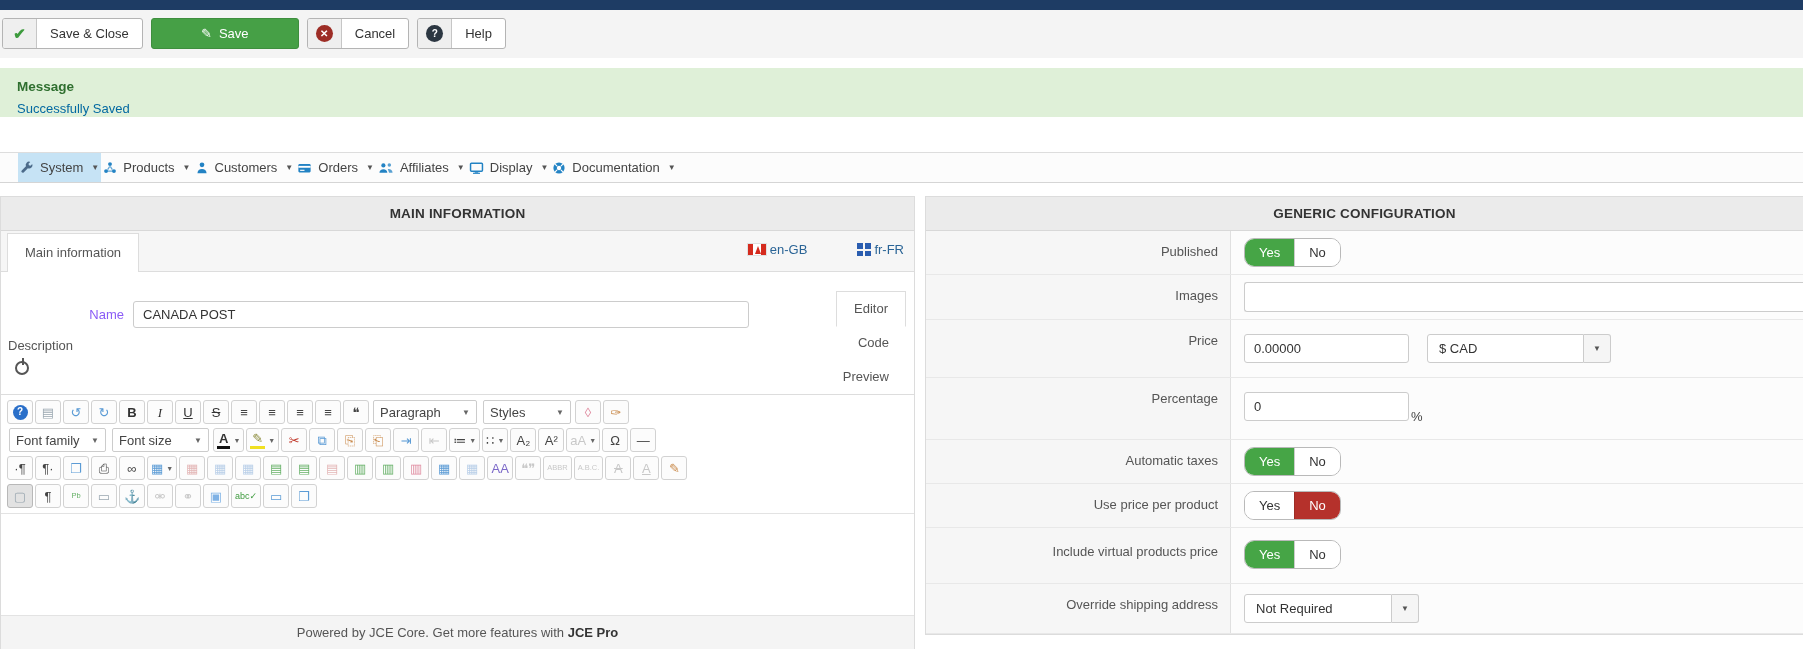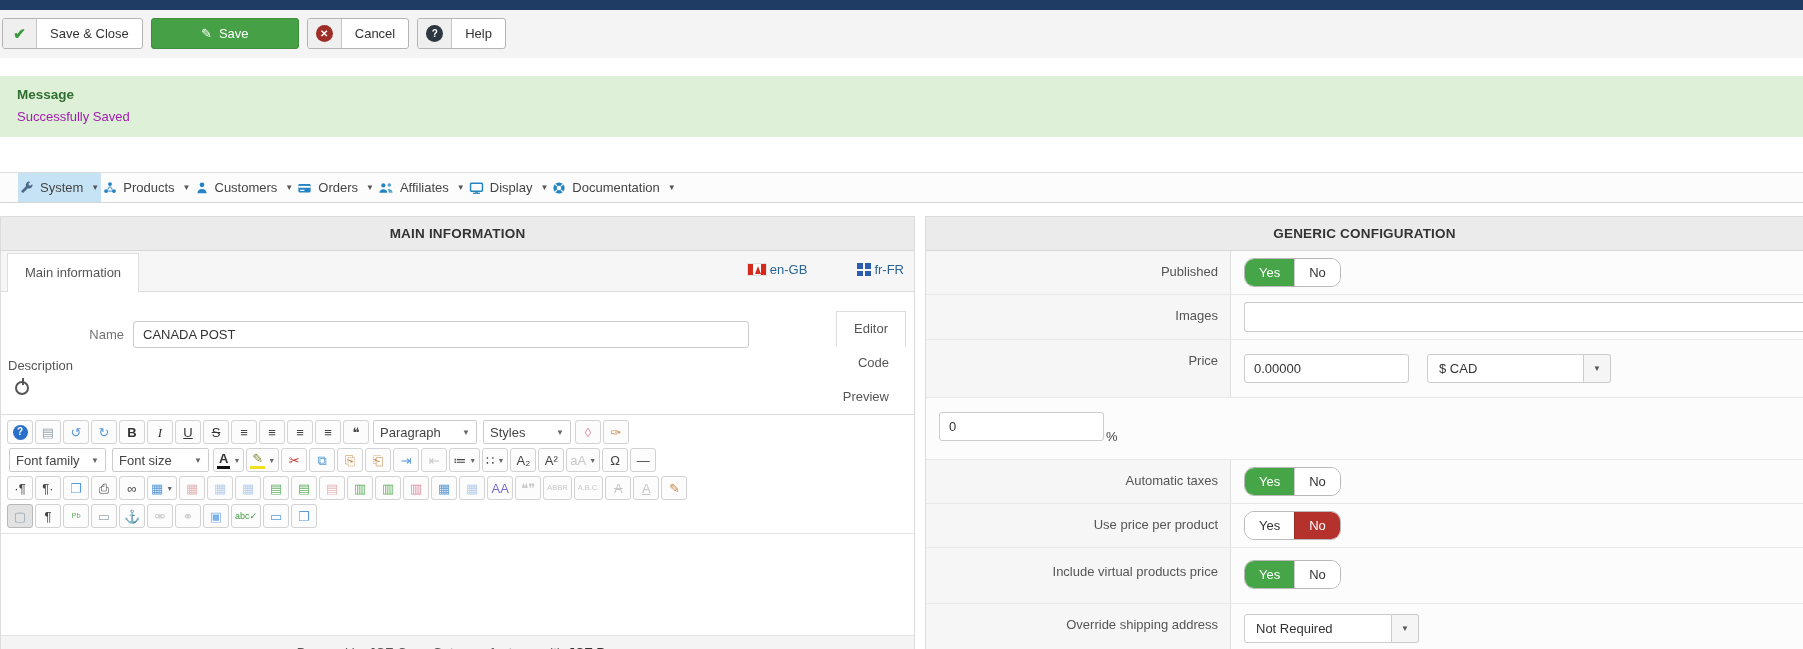--- a/index.html
+++ b/index.html
@@ -16,23 +16,23 @@
   .btn .icon-cell { background:#efefef; border-right:1px solid #c6c6c6; width:34px; display:flex; align-items:center; justify-content:center; }
   .btn .txt-cell { display:flex; align-items:center; padding:0 13px; color:#333; }
   .check-glyph { color:#3d9b3d; font-weight:bold; font-size:15px; }
   .circle-ico { width:17px; height:17px; border-radius:50%; color:#fff; font-size:10px; font-weight:bold; display:flex; align-items:center; justify-content:center; }
   .circle-red { background:#9d2d26; }
   .circle-dark { background:#2c3742; }
   .btn-save { background:#46a046; border-color:#3e8e3e; color:#fff; width:148px; display:inline-flex; align-items:center; justify-content:center; gap:7px; height:31px; border-width:1px; border-style:solid; border-radius:3px; cursor:pointer; }
   .save-glyph { font-size:13px; color:#fff; }
 
   
-  .message { background:#dff0d8; padding:11px 17px 13px; margin-top:18px; }
+  .message { background:#dff0d8; padding:11px 17px 1px; margin-top:10px; }
   .message .m-title { color:#2f6f2f; font-weight:bold; font-size:13.5px; margin-bottom:7px; }
-  .message .m-body { color:#a21caf; }
+  .message .m-body { color:#0369a1; }
 
   
   .menubar { margin-top:35px; border-top:1px solid #ddd; border-bottom:1px solid #d5d5d5; background:#fcfcfc; height:31px; display:flex; align-items:stretch; padding-left:18px; }
   .menu-item { display:flex; align-items:center; gap:6px; padding:0 2px; color:#444; cursor:pointer; }
   .menu-item.active { background:#c6e3f5; }
   .menu-item svg { display:block; }
   .menu-caret { font-size:8px; color:#555; margin-left:2px; }
 
   
   .panels { display:flex; gap:10px; margin-top:13px; align-items:flex-start; }
@@ -47,21 +47,21 @@
   .langs { position:absolute; right:10px; top:11px; display:flex; align-items:center; gap:8px; color:#2a6496; }
   .lang { display:flex; align-items:center; gap:3px; cursor:pointer;padding-left:42px; }
   .flag-ca { width:20px; height:13px; background:#fff; border:1px solid #e0e0e0; position:relative; display:inline-block; }
   .flag-ca::before, .flag-ca::after { content:""; position:absolute; top:0; bottom:0; width:5px; background:#d52b1e; }
   .flag-ca::before { left:0; } .flag-ca::after { right:0; }
   .leaf { position:absolute; left:7px; top:2px; width:0; height:0; border-left:3.5px solid transparent; border-right:3.5px solid transparent; border-bottom:8px solid #d52b1e; }
   .flag-fr { width:14px; height:13px; display:grid; grid-template-columns:6px 6px; grid-template-rows:5.5px 5.5px; gap:2px; }
   .flag-fr span { background:#2a5db0; display:block; }
 
   .name-row { display:flex; align-items:center; margin:29px 0 8px; }
-  .name-row label { width:132px; text-align:right; padding-right:9px; color:#737373; }
+  .name-row label { width:132px; text-align:right; padding-right:9px; color:#8b5cf6; }
   .name-input { width:616px; height:27px; border:1px solid #ccc; border-radius:3px; padding:3px 9px; font-size:13px; color:#333; font-family:"Liberation Sans", sans-serif; }
 
   .desc-label { color:#555; margin:10px 0 0 7px; }
 
   .editor-tabbar { display:flex; justify-content:flex-end; align-items:flex-end; border-bottom:1px solid #ddd; margin-top:4px; padding-right:8px; position:relative; height:38px;flex-direction:column; }
   .power { position:absolute; left:14px; top:4px; width:14px; height:14px; border:2px solid #555; border-radius:50%; cursor:pointer; }
   .power::after { content:""; position:absolute; left:5px; top:-5px; width:2px; height:7px; background:#555; }
   .etab { padding:9px 17px 10px; color:#555; cursor:pointer; }
   .etab.active { background:#fff; border:1px solid #ddd; border-bottom:1px solid #fff; margin-bottom:-1px; }
 
@@ -517,20 +517,21 @@
           <input class="num-input" type="text" value="0.00000" style="">
           <span class="gap18"></span>
           <div class="combo">
             <span class="combo-main">$ CAD</span>
             <span class="combo-caret">▼</span>
           </div>
         </div>
       </div>
 
       <div class="cfg-row">
+        <div class="cfg-label">Percentage</div>
         <div class="cfg-field" style="padding-top:14px;padding-bottom:18px;">
           <input class="num-input" type="text" value="0" style="">
           <span class="pct">%</span>
         </div>
       </div>
 
       <div class="cfg-row">
         <div class="cfg-label">Automatic taxes</div>
         <div class="cfg-field">
           <div class="toggle">

